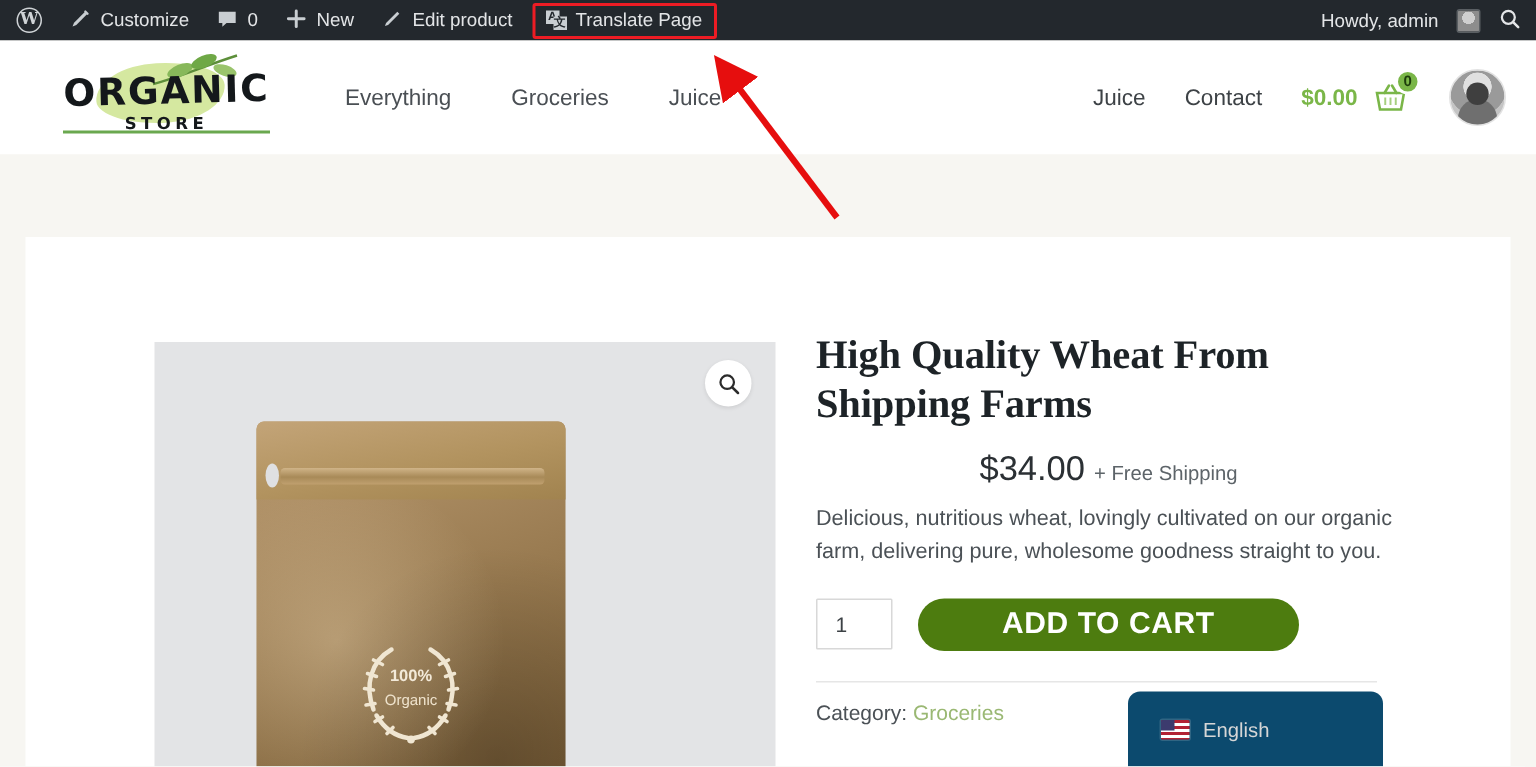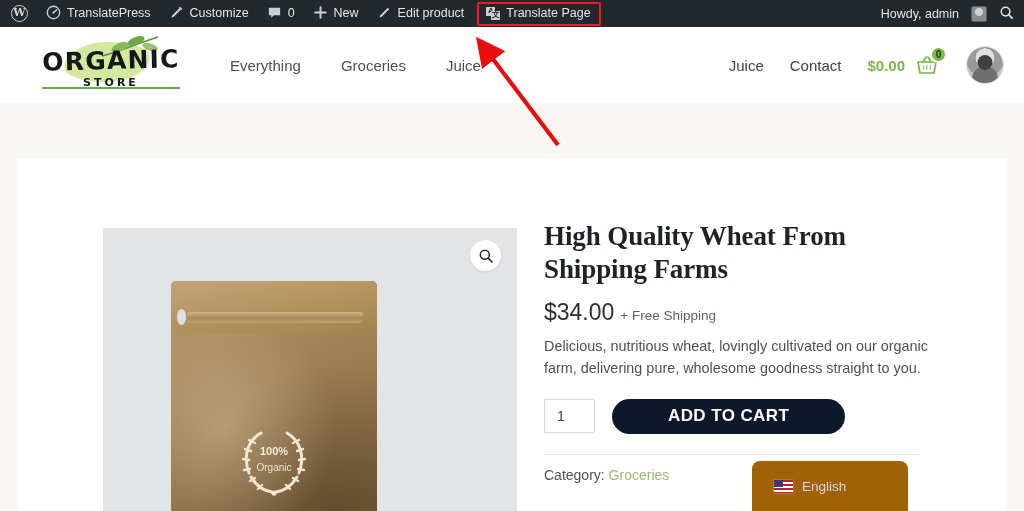--- a/index.html
+++ b/index.html
@@ -165,42 +165,42 @@
     background: #fff; display: flex; align-items: center; justify-content: center;
     box-shadow: 0 1px 3px rgba(0,0,0,.10);
   }
 
   .product-summary { position: absolute; left: 527px; top: 62px; width: 390px; }
   .product-title {
     font-family: "Liberation Serif", serif;
     font-size: 27px; line-height: 1.22; font-weight: 700; color: #1d2327;
     letter-spacing: -0.1px;
   }
-  .price-row { margin-top: 13px; display: flex; align-items: baseline; gap: 6px; }
+  .price-row { margin-top: 13px; display: flex; align-items: baseline; gap: 6px; justify-content: center; }
   .price { font-size: 23px; color: #2b3034; font-family: "Liberation Sans", sans-serif; }
   .ship { font-size: 13.5px; color: #5d6469; }
   .prod-desc { margin-top: 9px; font-size: 14.4px; line-height: 1.55; color: #4b5156; }
   .cart-row { margin-top: 19px; display: flex; align-items: center; gap: 17px; }
   .qty {
     width: 51px; height: 34px; border: 1px solid #d8d8d8; background: #fff;
     font-size: 14px; color: #3c4145; text-align: left; padding-left: 12px; border-radius:1px;
   }
   .add-cart-btn {
     height: 35px; padding: 0 56px; border: none; border-radius: 19px;
-    background: #0f172a; color: #fff; font-size: 17px; font-weight: 700;
+    background: #4d7c0f; color: #fff; font-size: 20px; font-weight: 700;
     letter-spacing: .4px; cursor: pointer; font-family:"Liberation Sans",sans-serif;
   }
   .divider { margin-top: 20px; width: 374px; height: 1px; background: #e6e6e6; }
   .cat-row { margin-top: 12px; font-size: 14px; color: #4b5156; }
   .cat-row a { color: #9ab873; text-decoration: none; }
 
   
   .lang-switcher {
-    position: absolute; left: 752px; top: 461px; width: 156px; height: 50px;
-    background: #a16207; border-radius: 8px 8px 0 0;
+    position: absolute; left: 752px; top: 461px; width: 170px; height: 50px;
+    background: #0c4a6e; border-radius: 8px 8px 0 0;
     display: flex; align-items: center; padding-left: 22px; gap: 9px;
   }
   .flag {
     width: 19px; height: 13px; position: relative; overflow: hidden; border-radius: 1px;
     background: repeating-linear-gradient(180deg,#b22234 0 2px,#ffffff 2px 4px);
     box-shadow: 0 0 0 1px rgba(255,255,255,.15);
   }
   .flag .canton { position: absolute; left:0; top:0; width: 9px; height: 7px; background: #3c3b6e; }
   .lang-label { color: #d6d6d6; font-size: 13.5px; }
 
@@ -211,30 +211,20 @@
 <body>
 
 <div id="screen">
 
   <div class="adminbar">
 
     <div class="ab-item" style="padding-left:11px;">
       <span class="wp-logo">W</span>
     </div>
 
-    <div class="ab-item">
-      <span>
-        <svg width="15" height="15" viewBox="0 0 16 16">
-            <circle cx="8" cy="8" r="6.6" fill="none" stroke="#c9ced2" stroke-width="1.5"></circle>
-            <path d="M8 8 L11.5 5.2" stroke="#c9ced2" stroke-width="1.5" stroke-linecap="round"></path>
-            <circle cx="8" cy="8" r="1.2" fill="#c9ced2"></circle>
-          </svg>
-      </span>
-      <span class="lbl">TranslatePress</span>
-    </div>
 
     <div class="ab-item">
       <span>
         <svg width="15" height="15" viewBox="0 0 16 16">
             <path d="M2.5 13.5 L5.2 12.4 L12.8 4.8 L11.2 3.2 L3.6 10.8 Z" fill="#c9ced2"></path>
             <path d="M11.6 2.8 L13.2 4.4" stroke="#c9ced2" stroke-width="1.6" stroke-linecap="round"></path>
           </svg>
       </span>
       <span class="lbl">Customize</span>
     </div>

